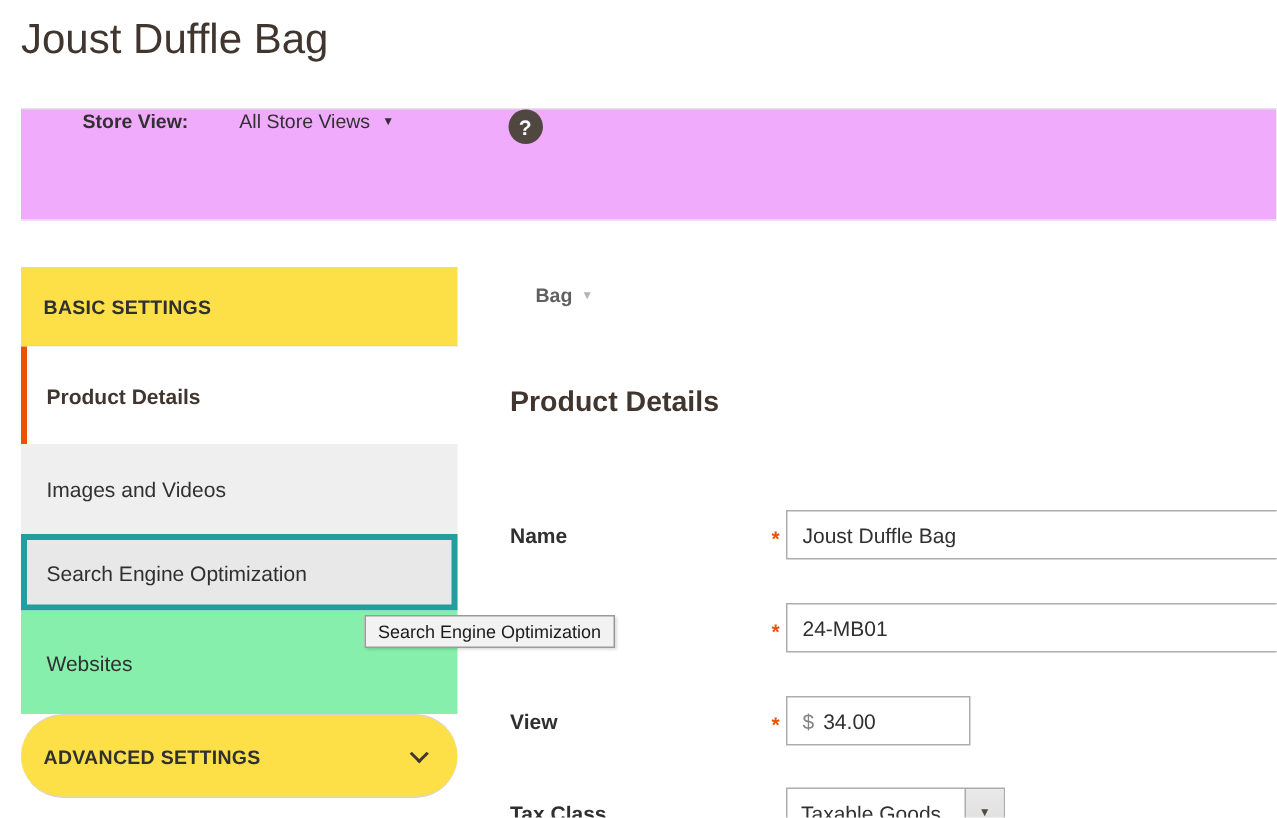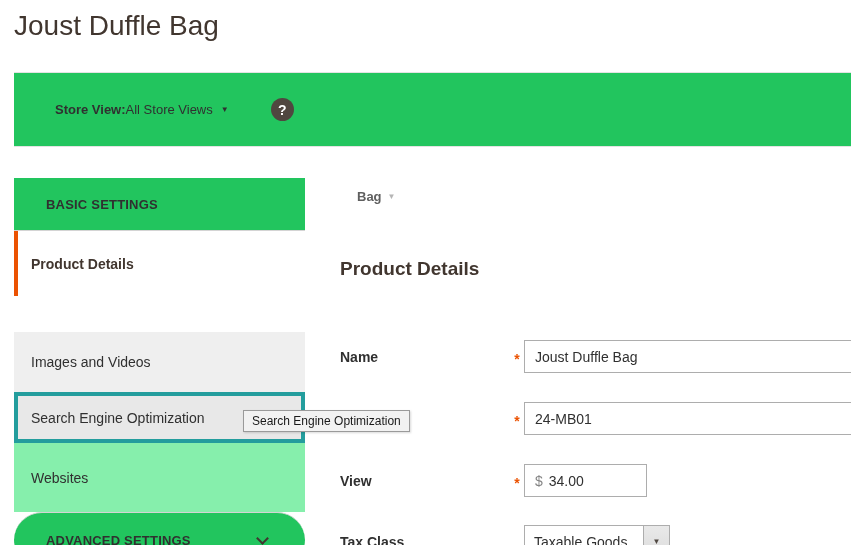--- a/index.html
+++ b/index.html
@@ -14,60 +14,61 @@
 
   
   .page-title {
     position: absolute; left: 14px; top: 10px;
     font-size: 28px; font-weight: 400; color: #41362f;
   }
 
   
   .store-bar {
     position: absolute; left: 14px; right: 0; top: 72px; height: 75px;
-    background: #22c55e;
+    background: #f0abfc;
     border-top: 1px solid #e3e3e3;
     border-bottom: 1px solid #e3e3e3;
-    display: flex; align-items: center;
+    display: flex; align-items: flex-start;
     padding-left: 41px;
+    gap: 34px;
   }
   .store-bar-label { font-size: 13px; font-weight: 700; color: #303030; }
   .store-switcher {
     display: flex; align-items: center; cursor: pointer;
   }
   .store-switcher-value { font-size: 13px; color: #303030; }
   .caret-sm { font-size: 8px; color: #303030; margin-left: 8px; line-height: 1; }
   .help-btn {
     margin-left: 42px;
     width: 23px; height: 23px; border-radius: 50%;
     background: #504740; color: #fff;
     display: flex; align-items: center; justify-content: center;
     font-size: 14px; font-weight: 700; cursor: pointer;
   }
 
   
   .sidebar { position: absolute; left: 14px; top: 178px; width: 291px; }
   .nav-section-header {
-    height: 53px; background: #22c55e;
+    height: 53px; background: #fde047;
     border-bottom: 1px solid #d4d4d4;
-    display: flex; align-items: center; padding: 0 32px;
+    display: flex; align-items: center; padding: 0 15px;
     font-size: 13px; font-weight: 700; color: #303030;
     letter-spacing: 0.2px;
   }
   .nav-item {
     display: flex; align-items: center;
     padding: 0 17px; font-size: 14px; color: #303030; cursor: pointer;
   }
   .nav-item.active {
     height: 65px; background: #ffffff;
     border-left: 4px solid #eb5202;
     padding-left: 13px;
     font-weight: 700; color: #41362f;
   }
-  .nav-item.plain { height: 60px; background: #efefef; margin-top: 36px; }
+  .nav-item.plain { height: 60px; background: #efefef; }
   .nav-item.focused {
     height: 51px; background: #e8e8e8;
     border: 4px solid #239d9d;
     padding-left: 13px;
   }
   .nav-item.tall { height: 69px; background: #86efac; }
   .nav-section-header.advanced {
     height: 56px;
     border-top: 1px solid #d4d4d4;
     border-bottom: 1px solid #d4d4d4;

